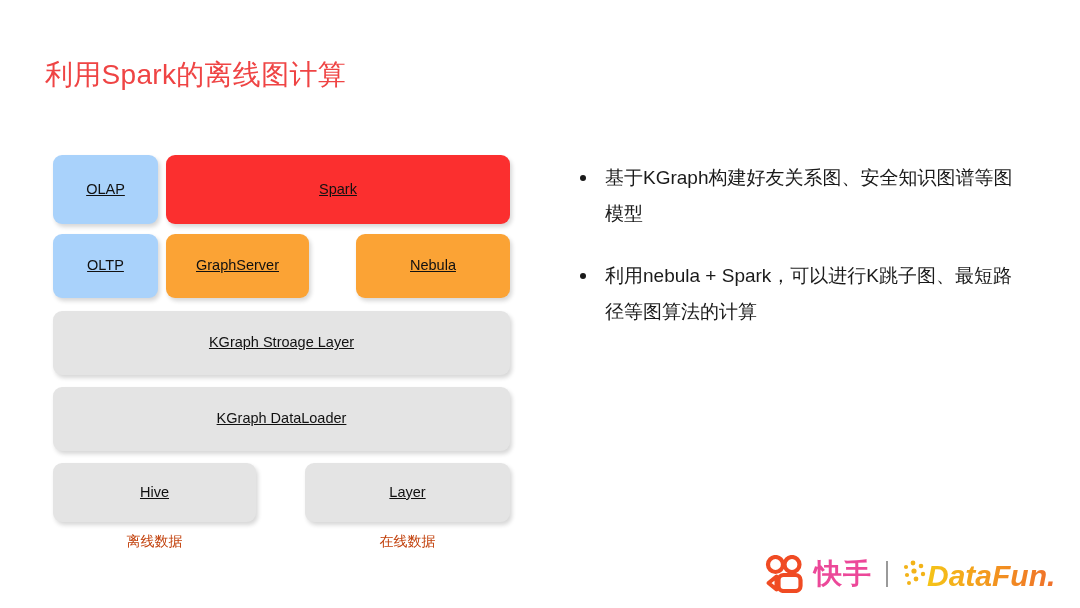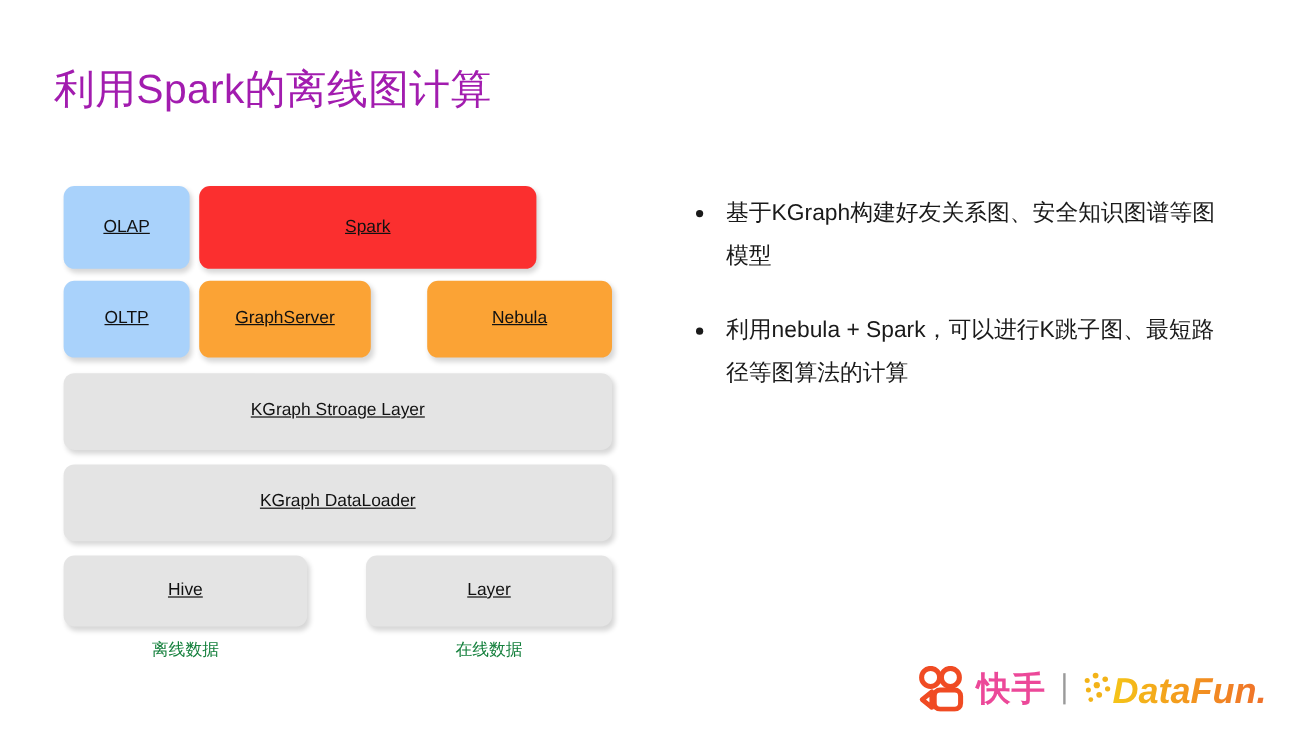--- a/index.html
+++ b/index.html
@@ -14,24 +14,24 @@
     overflow: hidden;
     font-family: "Liberation Sans", "DejaVu Sans", sans-serif;
     color: #1a1a1a;
   }
 
   
   .slide-title {
     position: absolute;
     left: 45px;
     top: 52px;
-    font-size: 34px;
+    font-size: 28px;
     line-height: 46px;
     font-weight: 400;
-    color: #a21caf;
+    color: #ef4444;
     letter-spacing: 0.3px;
     white-space: nowrap;
   }
 
   
   .diagram {
     position: absolute;
     left: 0;
     top: 0;
     width: 560px;
@@ -55,21 +55,21 @@
   .node.blue   { background: #a9d2fb; }
   .node.red    { background: #fb2f2f; }
   .node.orange { background: #fba335; }
   .node.gray   { background: #e4e4e4; }
 
   .node.red .node-label { font-size: 14.5px; }
 
   .caption {
     position: absolute;
     font-size: 14px;
-    color: #15803d;
+    color: #c2410c;
     text-align: center;
     white-space: nowrap;
   }
 
   
   .bullets {
     position: absolute;
     left: 575px;
     top: 160px;
     width: 440px;
@@ -129,21 +129,21 @@
 <body>
 
 <div class="slide-title">利用Spark的离线图计算</div>
 
 <div class="diagram">
 
   <div class="node blue" style="left:53px; top:155px; width:105px; height:69px;">
     <span class="node-label">OLAP</span>
   </div>
 
-  <div class="node red" style="left:166px; top:155px; width:281px; height:69px;">
+  <div class="node red" style="left:166px; top:155px; width:344px; height:69px;">
     <span class="node-label">Spark</span>
   </div>
 
   <div class="node blue" style="left:53px; top:234px; width:105px; height:64px;">
     <span class="node-label">OLTP</span>
   </div>
 
   <div class="node orange" style="left:166px; top:234px; width:143px; height:64px;">
     <span class="node-label">GraphServer</span>
   </div>

